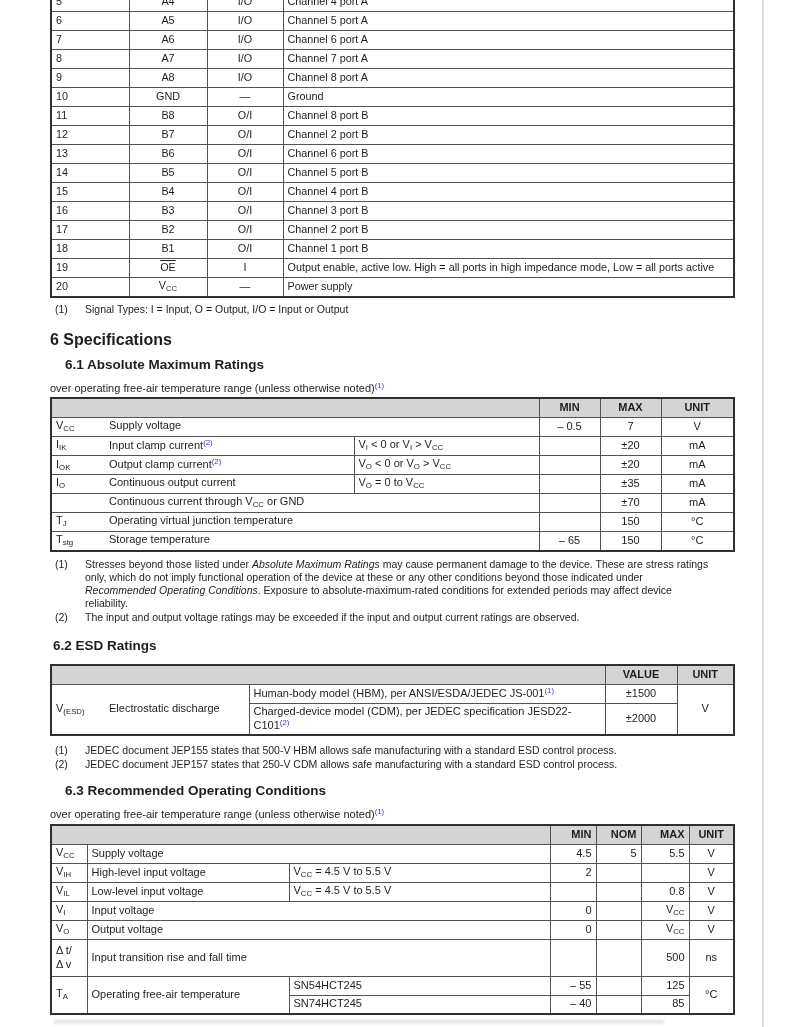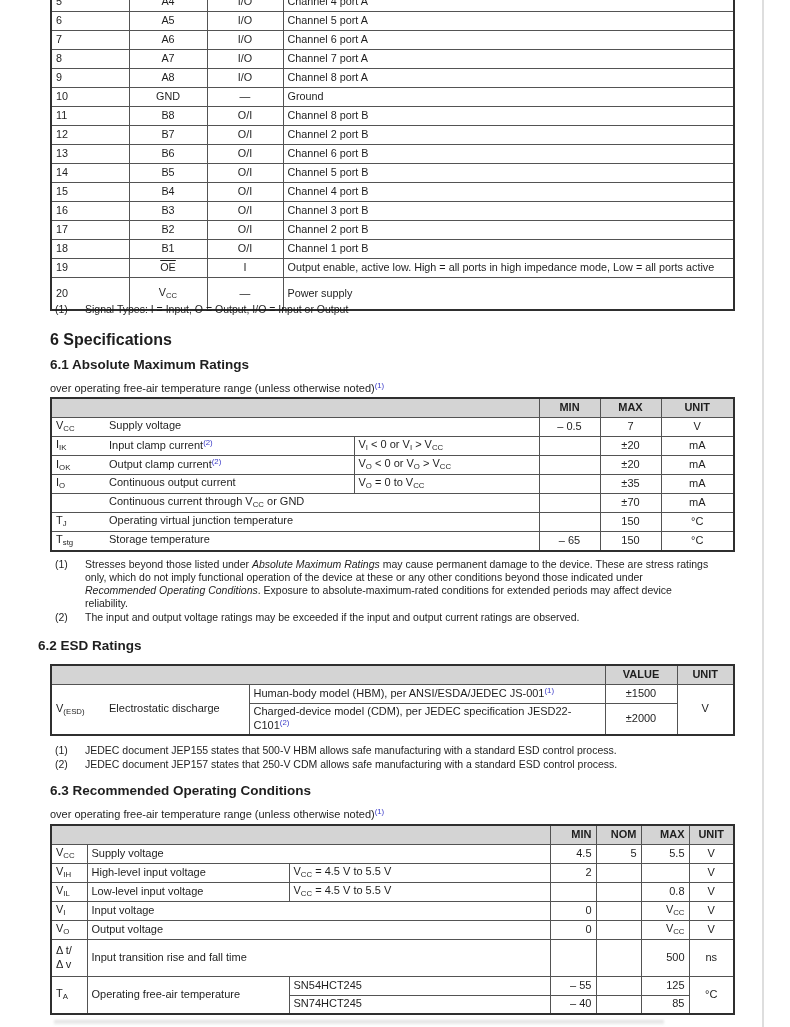--- a/index.html
+++ b/index.html
@@ -18,21 +18,21 @@
   td.nl{border-left-style:hidden;}
   td.small{font-size:9px;line-height:1.2;}
   .symw{display:inline-block;width:53px;}
   
   .sub{font-size:71%;vertical-align:-0.32em;}
   .sup{font-size:71%;vertical-align:0.5em;color:#3b3bc8;}
   .it{font-style:italic;}
   .ovl{text-decoration:overline;}
   
   .h1{font-size:16px;font-weight:bold;}
-  .h2{font-size:13.5px;font-weight:bold;}
+  .h2{font-size:13.5px;font-weight:bold;margin-left:15px;}
   .intro{font-size:11px;}
   .fn{font-size:10.5px;line-height:13px;width:660px;}
   .fnrow{display:flex;margin-bottom:1px;}
   .fnrow .m{width:30px;flex:none;}
   .fnrow .txt{flex:1;}
   .scanline{position:absolute;left:762px;top:0;width:2px;height:1027px;background:#dedede;}
   .cutfn{position:absolute;left:54px;top:1020px;width:610px;height:5px;
          background:linear-gradient(#b5b5b5,#efefef);opacity:.45;filter:blur(1px);}
 </style>
 </head>
@@ -132,21 +132,21 @@
             <td class="c">B1</td>
             <td class="c">O/I</td>
             <td>Channel 1 port B</td>
           </tr>
           <tr style="height: 19px; padding-left: 29px;">
             <td>19</td>
             <td class="c"><span class="ovl">OE</span></td>
             <td class="c">I</td>
             <td>Output enable, active low. High = all ports in high impedance mode, Low = all ports active</td>
           </tr>
-          <tr style="height: 33px;">
+          <tr style="height: 20px;">
             <td>20</td>
             <td class="c">V<span class="sub">CC</span></td>
             <td class="c">—</td>
             <td>Power supply</td>
           </tr>
         </tbody>
       </table>
   </div>
 
   <div class="abs fn" style="top:303px;left:55px;">

